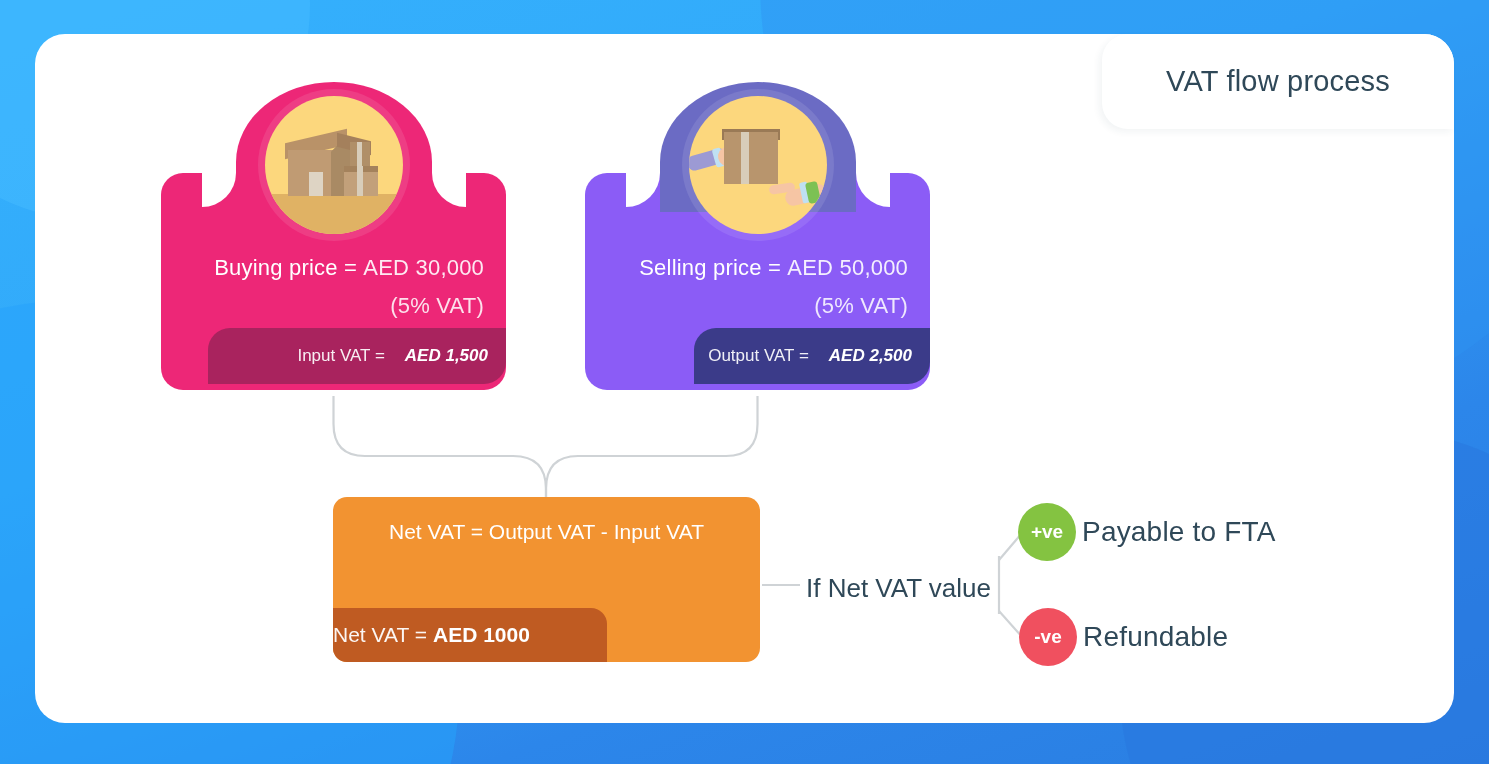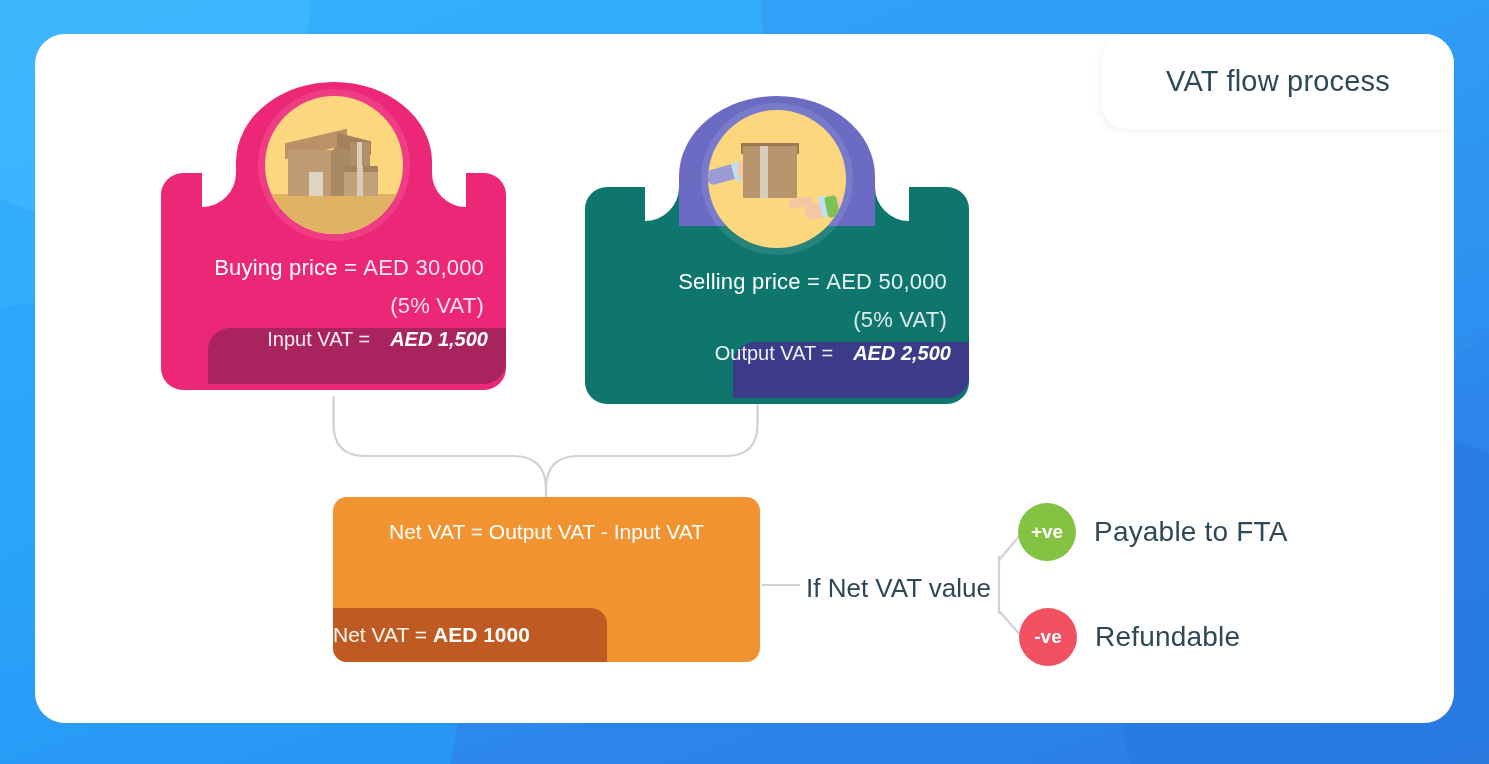--- a/index.html
+++ b/index.html
@@ -106,21 +106,21 @@
     position: absolute;
     top: 0px;
     width: 34px;
     height: 34px;
     background: #ffffff;
   }
   .card .fillet.left  { left: 50%; margin-left: -132px; border-bottom-right-radius: 34px; }
   .card .fillet.right { left: 50%; margin-left:  98px;  border-bottom-left-radius: 34px; }
 
   .card-pink   { left: 161px; top: 173px; background: #ed2777; }
-  .card-purple { left: 585px; top: 187px; background: #0f766e; padding-left: 39px; }
+  .card-purple { left: 585px; top: 173px; background: #8b5cf6; }
   .card-pink .shoulder   { background: #ed2777; }
   .card-purple .shoulder { background: #6b6bc4; }
 
   
   .avatar {
     position: absolute;
     left: 50%;
     transform: translateX(-50%);
     top: -77px;
     width: 138px;
@@ -247,27 +247,28 @@
   .card-lines .amt { font-weight: 400; color: rgba(255,255,255,.90); }
   .card-lines .vat { font-weight: 400; color: rgba(255,255,255,.86); }
 
   
   .vat-bar {
     position: absolute;
     right: 0;
     bottom: 6px;
     height: 56px;
     display: flex;
+    align-items: center;
     justify-content: flex-end;
     padding: 0 18px 0 28px;
     box-sizing: border-box;
     border-top-left-radius: 22px;
     border-bottom-right-radius: 22px;
     color: #ffffff;
-    font-size: 20px;
+    font-size: 17px;
     white-space: nowrap;
   }
   .vat-bar .k { font-weight: 400; color: rgba(255,255,255,.92); }
   .vat-bar .v { font-weight: 700; margin-left: 20px; font-style: italic; }
   .card-pink   .vat-bar { background: #a9235e; width: 298px; }
   .card-purple .vat-bar { background: #3b3b89; width: 236px; }
 
   
   .connectors {
     position: absolute;
@@ -318,21 +319,21 @@
     left: 806px; top: 573px;
     font-size: 26px;
     color: #2f4858;
     font-weight: 500;
     white-space: nowrap;
   }
   .outcome {
     position: absolute;
     display: flex;
     align-items: center;
-    gap: 18px;
+    gap: 6px;
   }
   .outcome.positive { left: 1018px; top: 503px; }
   .outcome.negative { left: 1019px; top: 608px; }
   .badge {
     width: 58px; height: 58px;
     border-radius: 50%;
     display: flex;
     align-items: center;
     justify-content: center;
     color: #ffffff;

